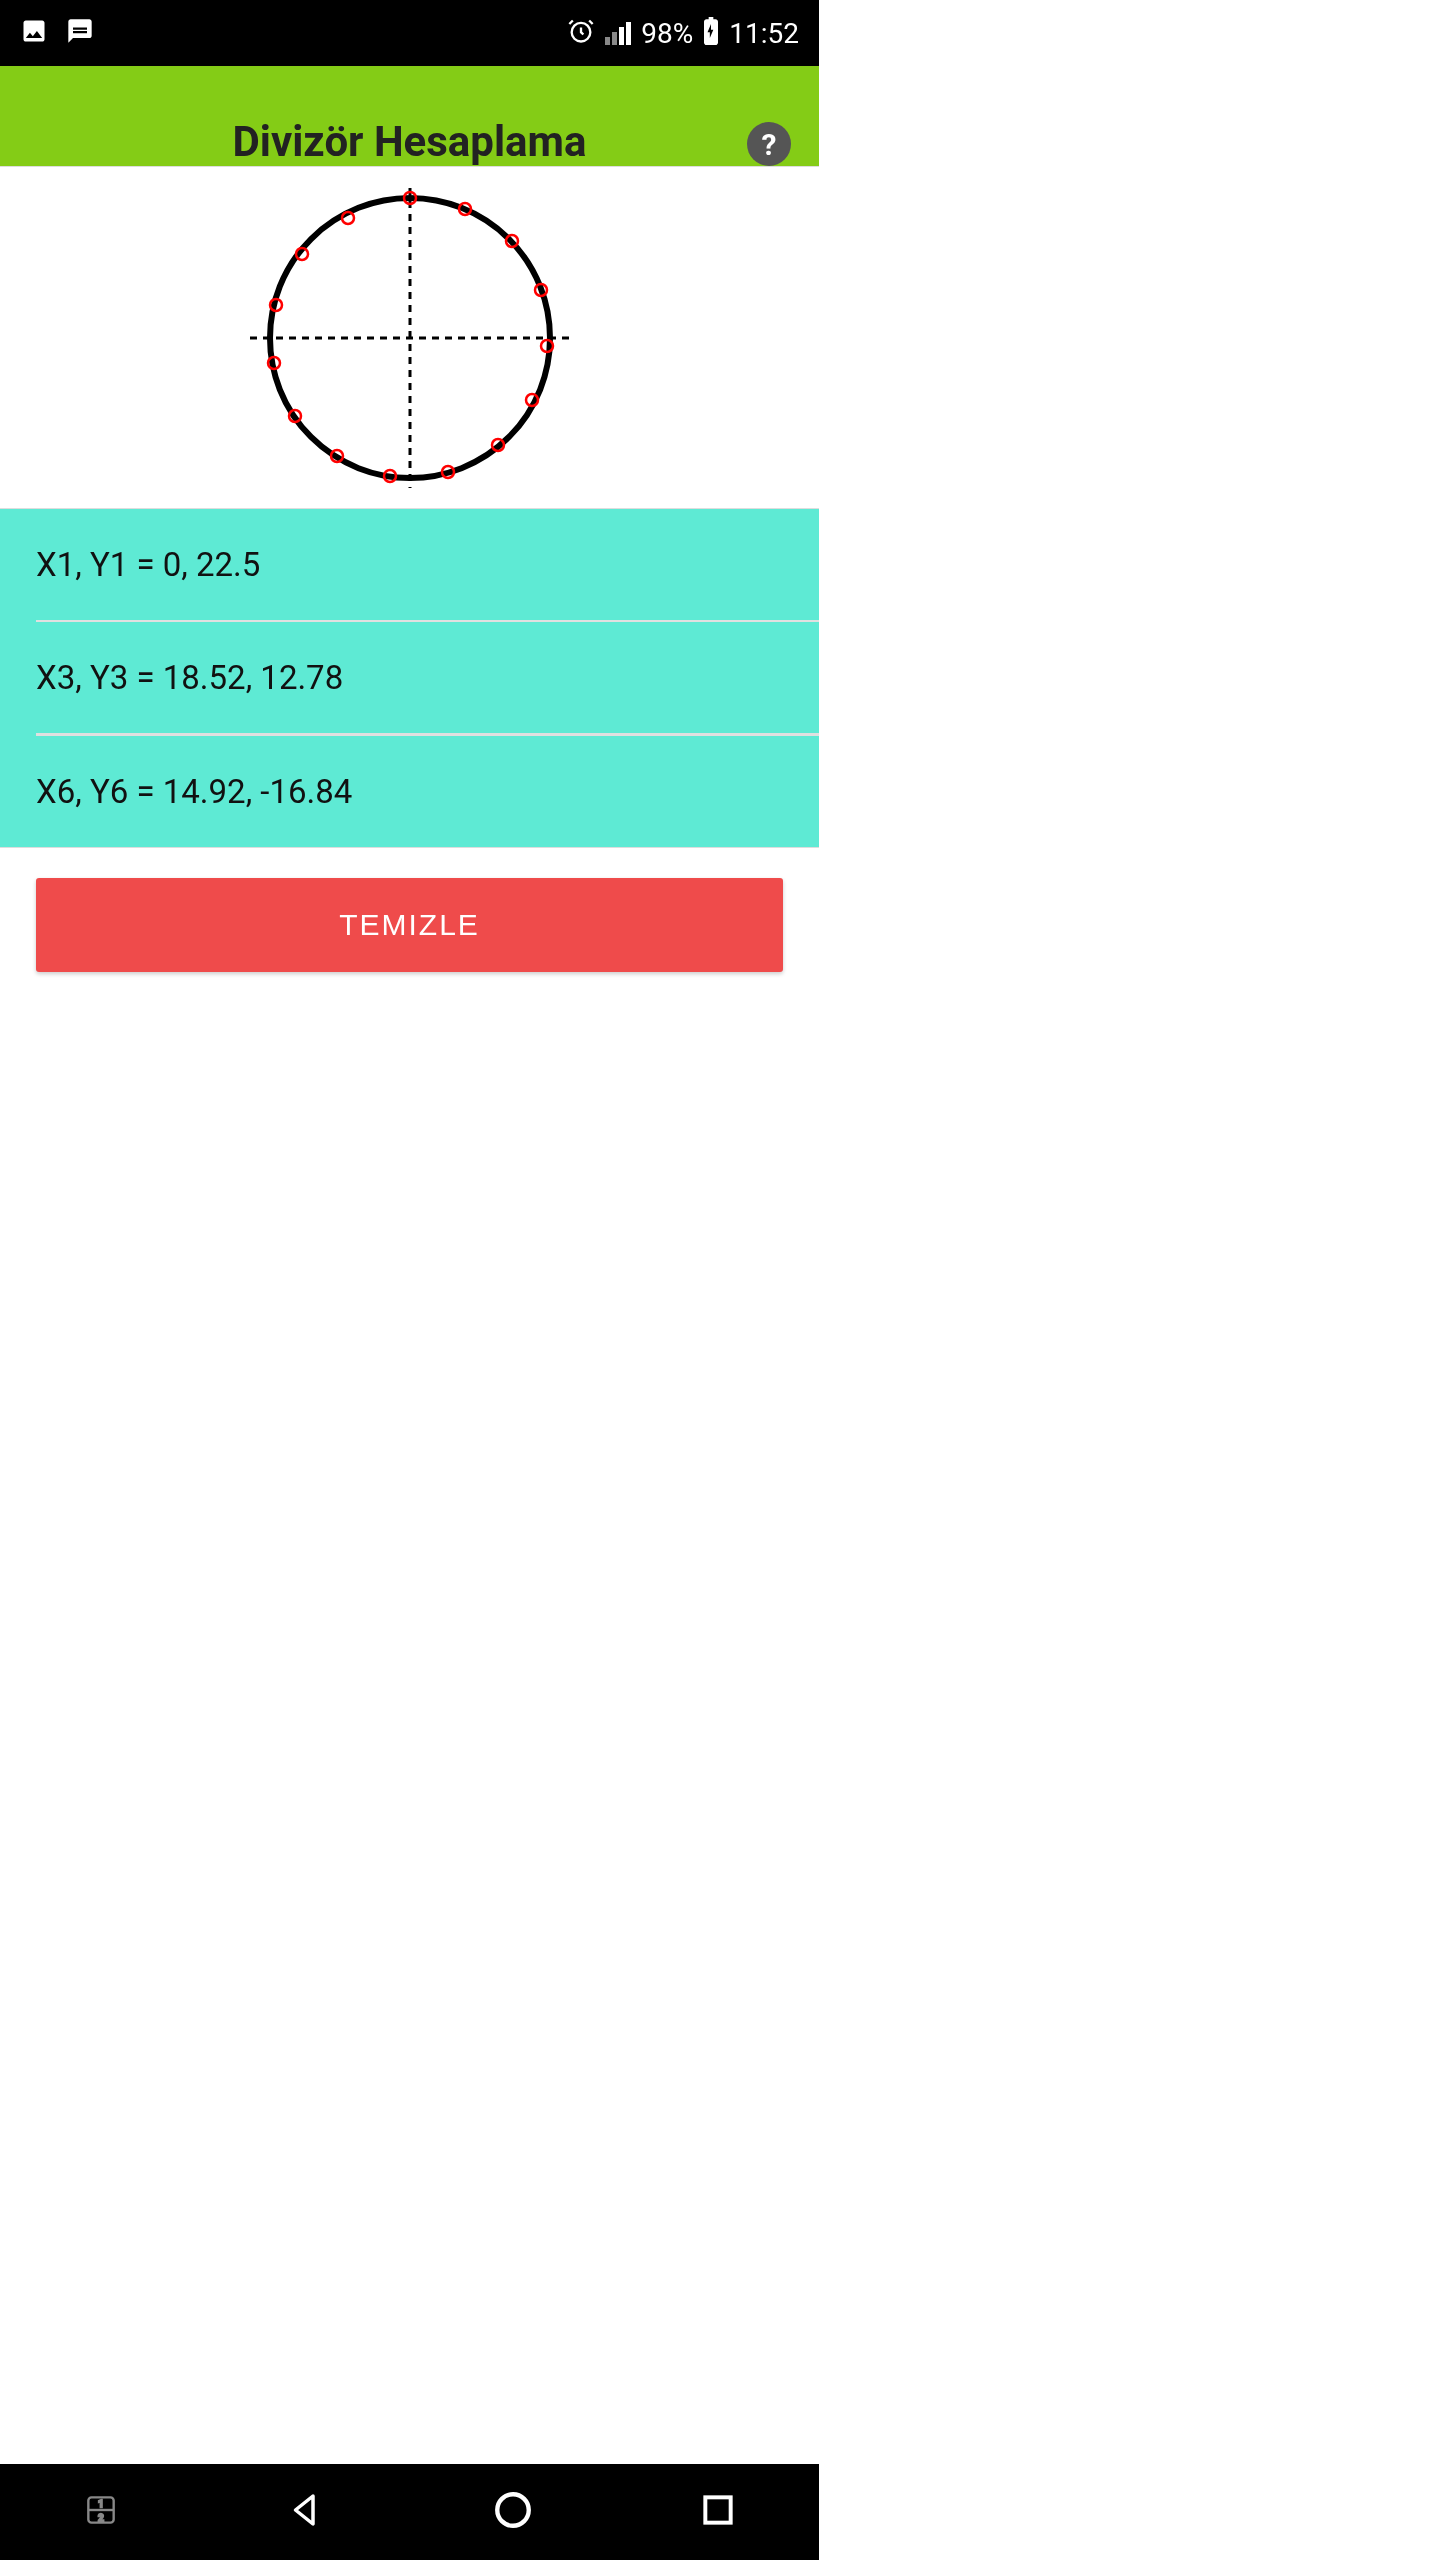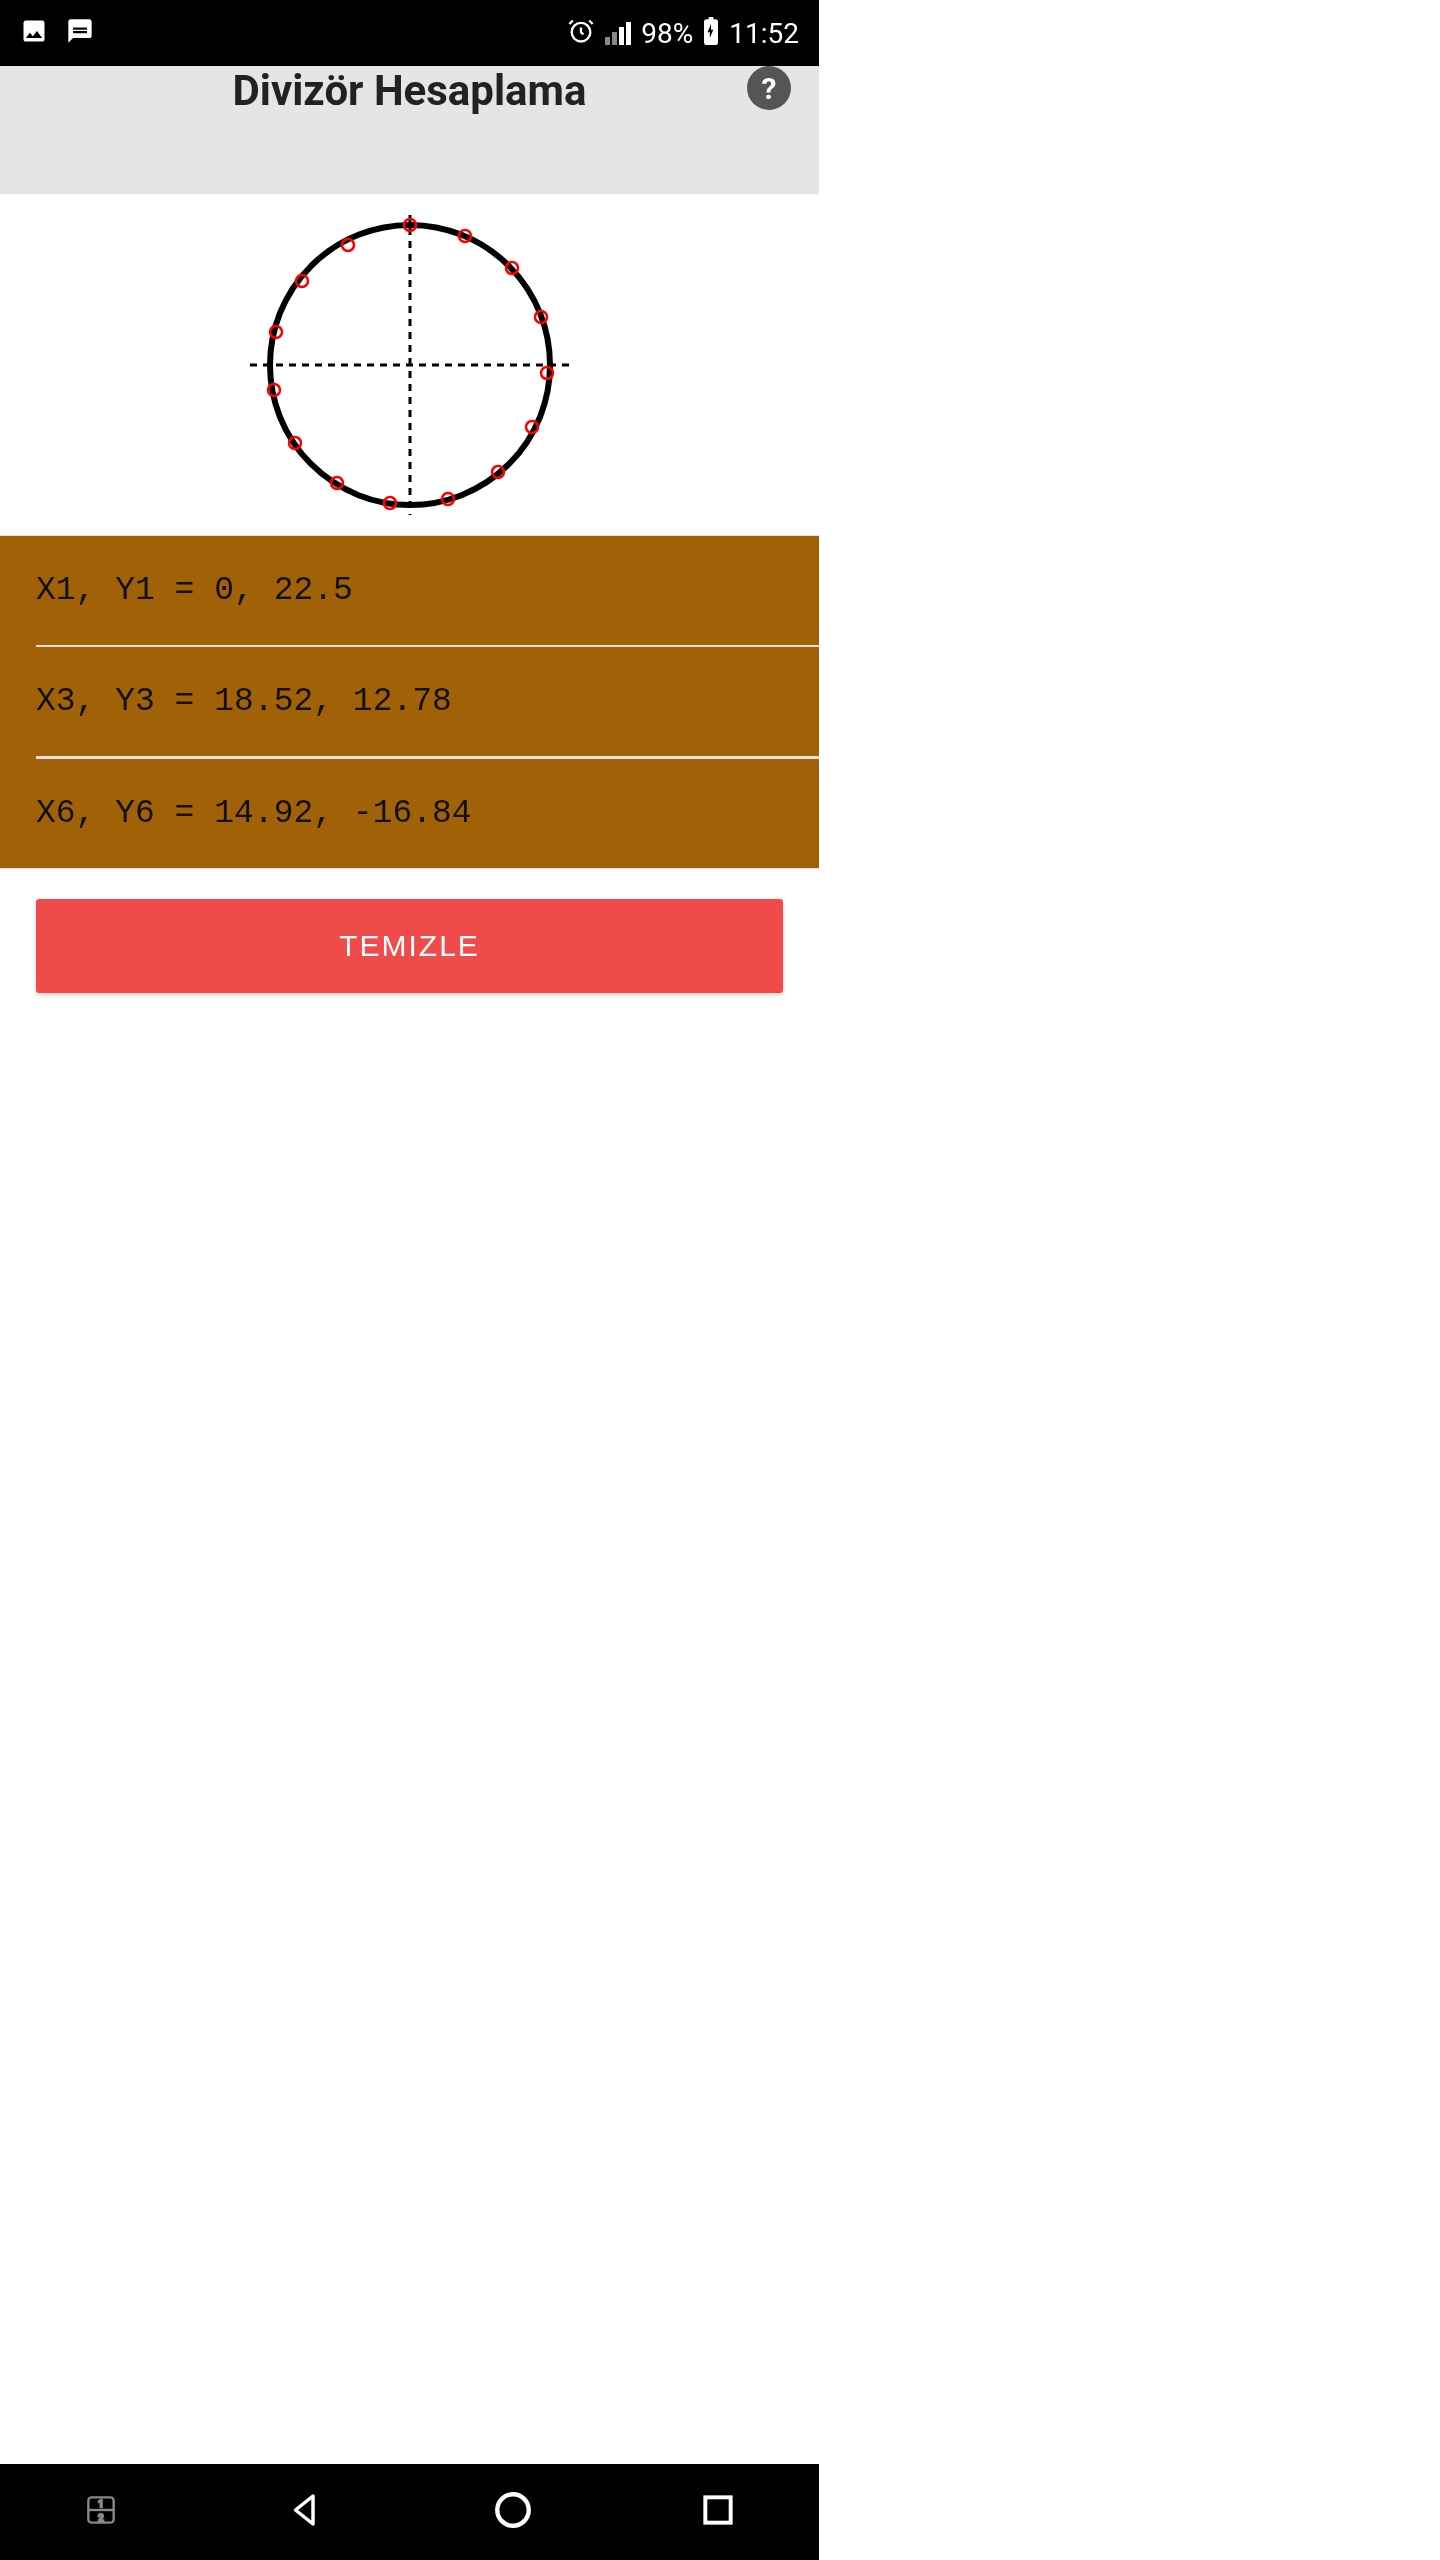--- a/index.html
+++ b/index.html
@@ -3,27 +3,27 @@
   <meta charset="utf-8">
   <style>
     * { margin: 0; padding: 0; box-sizing: border-box; }
     html, body { width: 819px; height: 1456px; font-family: Roboto, Arial, sans-serif; background: #fff; overflow: hidden; }
     
     .status-bar { background: #000; height: 66px; display: flex; align-items: center; justify-content: space-between; padding: 0 20px; color: #fff; }
     .status-left { display: flex; gap: 18px; align-items: center; }
     .status-right { display: flex; gap: 10px; align-items: center; }
     .status-text { font-size: 28px; font-weight: 400; }
     
-    .app-header { background: #e5e5e5; height: 128px; display: flex; align-items: flex-start; justify-content: center; position: relative; border-bottom: 1px solid #ddd; }
+    .app-header { background: #84cc16; height: 101px; display: flex; align-items: flex-end; justify-content: center; position: relative; border-bottom: 1px solid #ddd; }
     .app-title { font-size: 42px; font-weight: bold; color: #222; }
     .help-btn { position: absolute; right: 28px; width: 44px; height: 44px; border-radius: 50%; background: #555; display: flex; align-items: center; justify-content: center; color: #fff; font-size: 30px; font-weight: bold; }
     
     .diagram-area { height: 342px; display: flex; align-items: center; justify-content: center; border-bottom: 1px solid #ddd; background: #fff; }
     
-    .coords-list { background: #a16207; font-family: Liberation Mono, monospace; }
+    .coords-list { background: #5eead4; }
     .coord-divider { margin-left: 36px; border-bottom: 1px solid #e0e0e0; }
     .coord-item { padding: 36px; font-size: 33px; color: #111; }
     
     .clear-area { padding: 30px 36px; background: #fff; border-top: 1px solid #ddd; }
     .clear-btn { width: 100%; height: 94px; background: #ef4b4b; color: #fff; border: none; font-size: 30px; font-weight: 500; letter-spacing: 2px; border-radius: 3px; box-shadow: 0 2px 4px rgba(0,0,0,0.2); }
     
     .nav-bar { background: #000; height: 96px; display: flex; align-items: center; justify-content: space-around; position: absolute; bottom: 0; width: 819px; }
     
     .signal-bars { display: inline-flex; align-items: flex-end; gap: 2px; }
     .signal-bars span { width: 5px; background: #888; }

